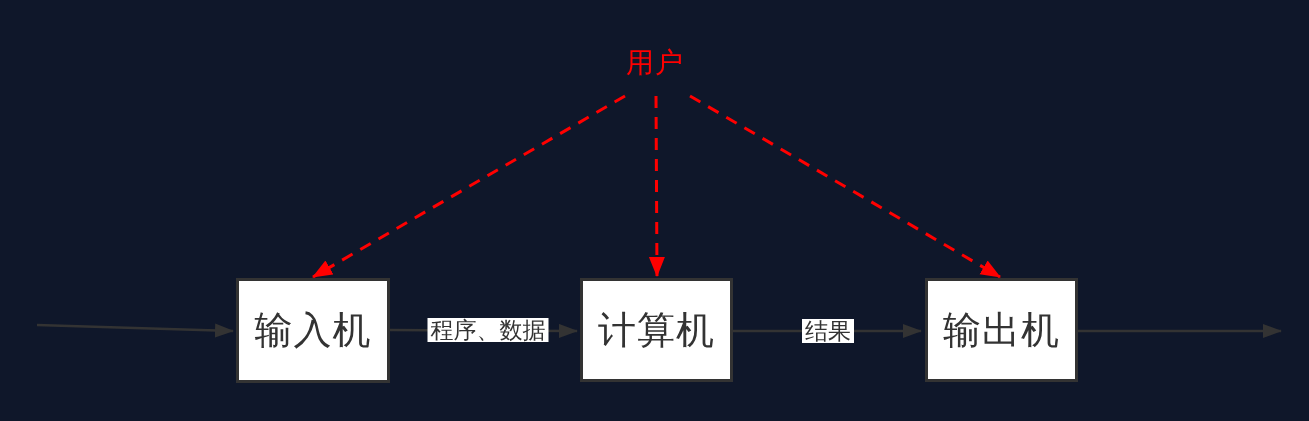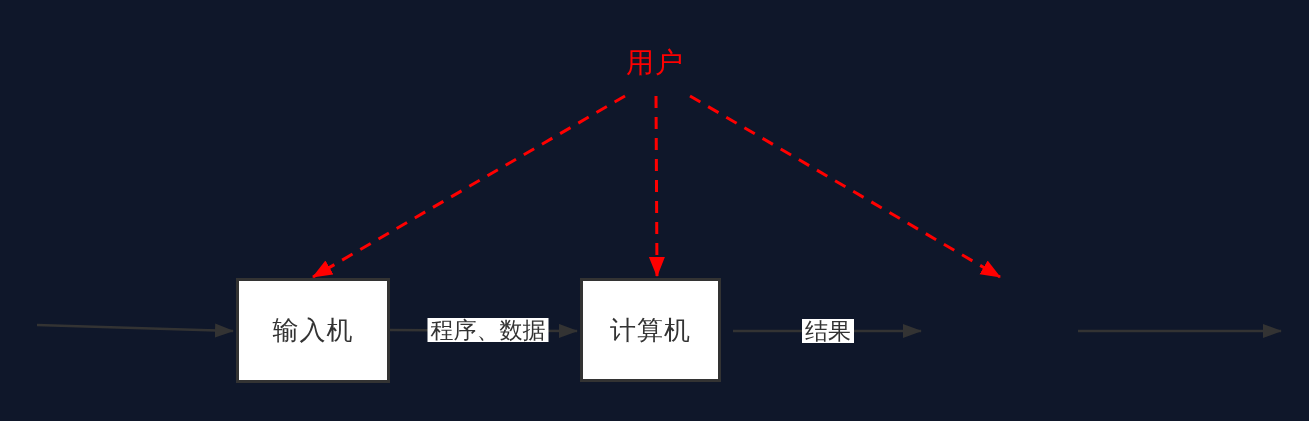--- a/index.html
+++ b/index.html
@@ -23,26 +23,26 @@
     display: block;
   }
   .node-box {
     position: absolute;
     box-sizing: border-box;
     background: #ffffff;
     border: 3px solid #333333;
     display: flex;
     align-items: center;
     justify-content: center;
-    font-size: 26px;
+    font-size: 38px;
     color: #333333;
     letter-spacing: 1px;
   }
   .node-input    { left: 236px; top: 278px; width: 154px; height: 105px; }
-  .node-computer { left: 580px; top: 278px; width: 141px; height: 104px; }
+  .node-computer { left: 580px; top: 278px; width: 153px; height: 104px; }
   .node-output   { left: 925px; top: 278px; width: 153px; height: 104px; }
   .user-label {
     position: absolute;
     left: 595px;
     top: 44px;
     width: 120px;
     text-align: center;
     font-size: 28px;
     color: #ff0000;
     letter-spacing: 1px;
@@ -86,17 +86,20 @@
   </svg>
 
   <div class="user-label">用户</div>
 
   <div class="node-box node-input">
     <span>输入机</span>
   </div>
   <div class="node-box node-computer">
     <span>计算机</span>
   </div>
+  <div class="node-box node-output">
+    <span>输出机</span>
+  </div>
 
   <div class="edge-label edge-label-1">程序、数据</div>
   <div class="edge-label edge-label-2">结果</div>
 
 </div>
 
 </body></html>

